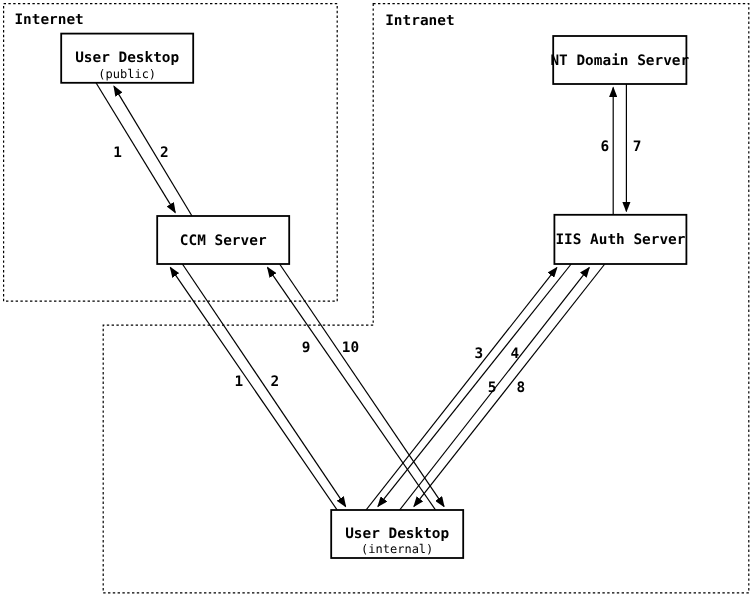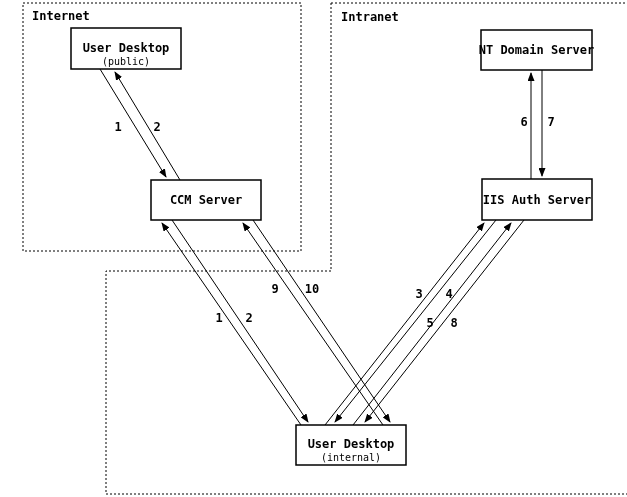--- a/index.html
+++ b/index.html
@@ -6,21 +6,20 @@
     margin: 0;
     padding: 0;
     background: #ffffff;
   }
   #stage {
     position: relative;
     width: 593px;
     height: 497px;
     background: #ffffff;
     font-family: "DejaVu Sans Mono", "Liberation Mono", monospace;
-    margin-left: 20px;
   }
   svg { display: block; }
   .zone {
     fill: none;
     stroke: #000000;
     stroke-width: 1;
     stroke-dasharray: 2 2;
   }
   .zone-label {
     font-family: "DejaVu Sans Mono", "Liberation Mono", monospace;

